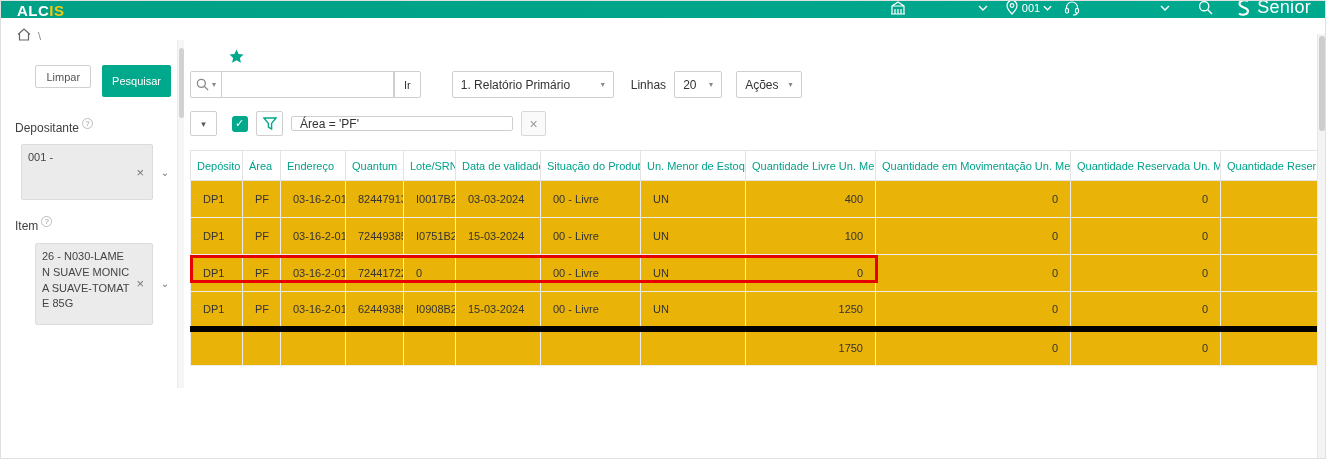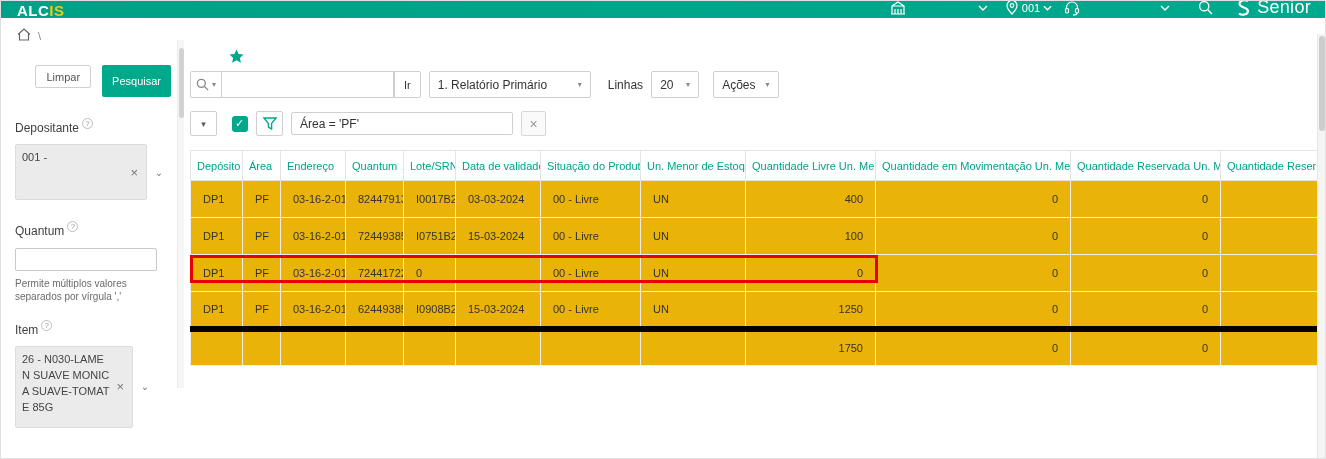--- a/index.html
+++ b/index.html
@@ -33,52 +33,52 @@
   .page-scroll { position:absolute; right:0; top:33px; bottom:0; width:8px; background:#f4f4f4; border-left:1px solid #e7e7e7; }
   .page-scroll .thumb { width:6px; height:95px; margin:2px auto 0; background:#cdcdcd; border-radius:3px; }
 
   
   .btn-row { display:flex; justify-content:flex-end; gap:11px; margin-top:25px; padding-right:6px; }
   .btn-ghost { height:23px; padding:0 10px; border:1px solid #d0d0d0; background:#fff; color:#555; font-size:11px; border-radius:2px; cursor:pointer; font-family:inherit; }
   .btn-primary { height:32px; padding:0 10px; border:none; background:#00a88c; color:#fff; font-size:11px; border-radius:2px; cursor:pointer; font-family:inherit; }
   .field { margin-top:21px; }
   .field-label { font-size:12px; color:#3f3f3f; }
   .help-ic { display:inline-block; width:11px; height:11px; border:1px solid #bdbdbd; border-radius:50%; color:#9a9a9a; font-size:8px; line-height:10px; text-align:center; vertical-align:super; margin-left:3px; cursor:pointer; }
-  .tag-row { display:flex; margin-top:8px; }
+  .tag-row { display:flex; margin-top:8px;justify-content:flex-end; }
   .tag-area { background:#ebebeb; border:1px solid #dcdcdc; border-radius:2px; padding:5px 6px; font-size:11px; color:#444; display:flex; justify-content:space-between; }
   .tag-area.depositante { width:132px; min-height:56px; }
   .tag-area.item { width:118px; min-height:82px; }
   .tag-text { word-break:break-all; line-height:1.45; }
   .tag-text.dep { width:92px; }
   .tag-text.itm { width:88px; }
   .tag-x { color:#777; font-size:13px; align-self:center; cursor:pointer; padding:0 2px; }
   .chev-cell { width:24px; display:flex; align-items:center; justify-content:center; color:#777; font-size:10px; cursor:pointer; }
   .text-input { width:142px; height:23px; border:1px solid #c9c9c9; border-radius:2px; margin-top:8px; padding:0 6px; font-size:11px; font-family:inherit; }
   .helper { font-size:10px; color:#6b6b6b; margin-top:6px; width:148px; line-height:1.35; }
 
   
   .toolbar { display:flex; align-items:center; margin-top:31px; }
   .search-combo { height:27px; border:1px solid #cfcfcf; border-radius:2px 0 0 2px; background:#fff; display:flex; align-items:center; padding:0 5px; cursor:pointer; }
   .search-combo .car { font-size:8px; color:#888; margin-left:3px; }
   .search-input { height:27px; width:172px; border:1px solid #cfcfcf; border-left:none; padding:0 6px; font-size:12px; font-family:inherit; }
   .go-btn { height:27px; border:1px solid #cfcfcf; background:#fff; border-radius:0 2px 2px 0; padding:0 9px; font-size:11px; color:#333; cursor:pointer; font-family:inherit; }
   .select-box { height:27px; border:1px solid #cfcfcf; border-radius:2px; background:#fff; display:flex; align-items:center; padding:0 8px; font-size:12px; color:#333; cursor:pointer; }
   .select-box .car { font-size:8px; color:#888; margin-left:auto; padding-left:10px; }
-  .report-select { width:162px; margin-left:8px; }
+  .report-select { width:162px; margin-left:31px; }
   .rows-label { font-size:12px; color:#333; margin-left:17px; }
   .rows-select { width:48px; margin-left:8px; }
   .actions-btn { margin-left:14px; }
 
   
   .filter-row { display:flex; align-items:center; margin-top:13px; }
   .caret-btn { width:27px; height:25px; border:1px solid #cfcfcf; border-radius:2px; background:#fff; color:#555; font-size:9px; display:flex; align-items:center; justify-content:center; cursor:pointer; }
   .filter-check { width:16px; height:16px; background:#00a88c; border-radius:3px; margin-left:15px; position:relative; cursor:pointer; }
   .filter-check::after { content:"✓"; position:absolute; left:3px; top:1px; color:#fff; font-size:11px; }
   .funnel-btn { width:27px; height:25px; border:1px solid #cfcfcf; border-radius:2px; background:#fff; margin-left:8px; display:flex; align-items:center; justify-content:center; cursor:pointer; }
-  .filter-expr { height:23px; width:222px; border:1px solid #cfcfcf; border-radius:2px; margin-left:8px; display:flex; align-items:center; padding:0 8px; font-size:12px; color:#333; cursor:pointer; }
+  .filter-expr { height:15px; width:222px; border:1px solid #cfcfcf; border-radius:2px; margin-left:8px; display:flex; align-items:center; padding:0 8px; font-size:12px; color:#333; cursor:pointer; }
   .close-btn { width:25px; height:25px; border:1px solid #d8d8d8; border-radius:2px; background:#fafafa; color:#9a9a9a; font-size:14px; margin-left:8px; display:flex; align-items:center; justify-content:center; cursor:pointer; }
 
   
   .table-wrap { position:relative; margin-top:14px; width:1128px; overflow:hidden; }
   table { border-collapse:collapse; table-layout:fixed; font-size:11px; width:1150px; }
   th { color:#00a28a; font-weight:400; border:1px solid #e3e3e3; height:30px; padding:0 6px; text-align:left; white-space:nowrap; overflow:hidden; background:#fff; cursor:pointer; }
   td { border:1px solid #ececec; height:37px; padding:0 12px; color:#333; white-space:nowrap; overflow:hidden; background:#eab308; }
   td.num { text-align:right; }
   tr.totals td { font-weight:400; border-top:6px solid #000000; }
   .hl-rect { position:absolute; left:0px; top:105px; width:688px; height:28px; border:3px solid #e60000; pointer-events:none; }
@@ -171,25 +171,20 @@
         <span class="field-label">Depositante</span><span class="help-ic">?</span>
         <div class="tag-row">
           <div class="tag-area depositante">
             <span class="tag-text dep">001 -</span>
             <span class="tag-x">×</span>
           </div>
           <span class="chev-cell">⌄</span>
         </div>
       </div>
 
-      <div class="field">
-        <span class="field-label">Quantum</span><span class="help-ic">?</span>
-        <div><input class="text-input" value="" style=""></div>
-        <div class="helper">Permite múltiplos valores separados por vírgula ','</div>
-      </div>
 
       <div class="field" style="margin-top:16px;">
         <span class="field-label">Item</span><span class="help-ic">?</span>
         <div class="tag-row">
           <div class="tag-area item">
             <span class="tag-text itm">26 - N030-LAMEN SUAVE MONICA SUAVE-TOMATE 85G</span>
             <span class="tag-x">×</span>
           </div>
           <span class="chev-cell">⌄</span>
         </div>

